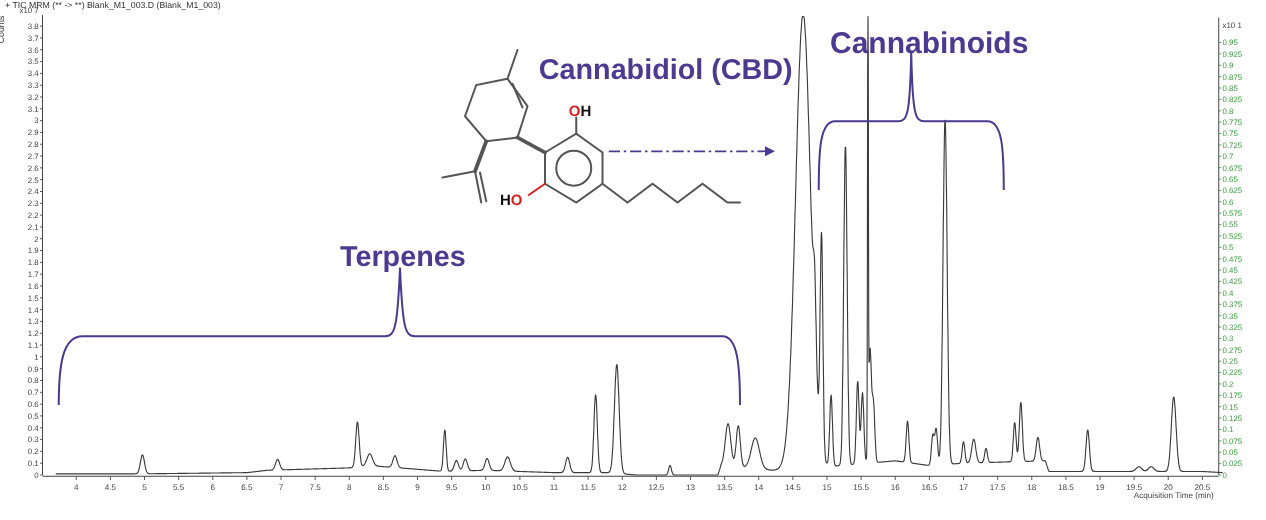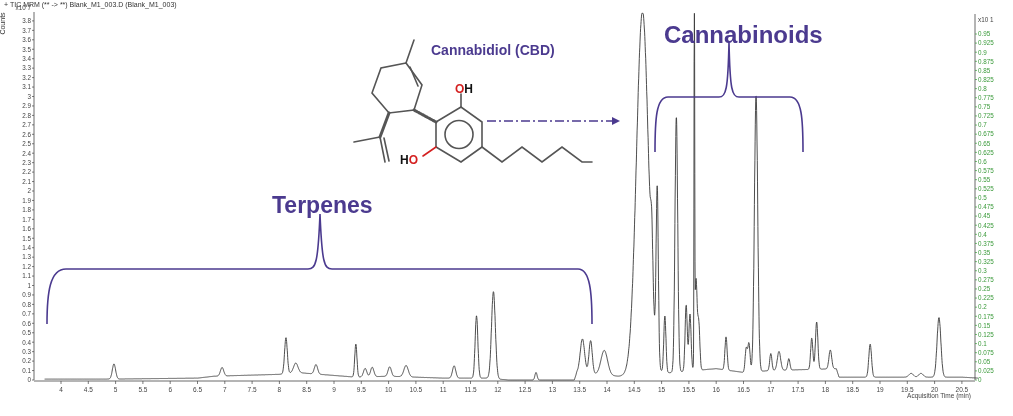--- a/index.html
+++ b/index.html
@@ -280,15 +280,15 @@
   </g>
   <text x="455" y="93" font-family="Liberation Sans, sans-serif" font-size="12" font-weight="bold"><tspan fill="#d42020">O</tspan><tspan fill="#111">H</tspan></text>
   <text x="400" y="164" font-family="Liberation Sans, sans-serif" font-size="12" font-weight="bold"><tspan fill="#111">H</tspan><tspan fill="#d42020">O</tspan></text>
 
   <line x1="487" y1="121" x2="612" y2="121" stroke="#4b3a8f" stroke-width="1.4" stroke-dasharray="9,3,2,3"></line>
   <polygon points="612,117 620,121 612,125" fill="#4b3a8f"></polygon>
 </svg>
 
 <div class="title-text">+ TIC MRM (** -&gt; **) Blank_M1_003.D (Blank_M1_003)</div>
 <div class="ylabel">Counts</div>
-<div class="annot" style="left:431px; top:42px; font-size:14px;">Cannabidiol (CBD)</div>
+<div class="annot" style="left:431px; top:42px; font-size:23px;">Cannabidiol (CBD)</div>
 <div class="annot" style="left:664px; top:21px; font-size:24px;">Cannabinoids</div>
 <div class="annot" style="left:272px; top:192px; font-size:23px;">Terpenes</div>
 
 </body></html>

